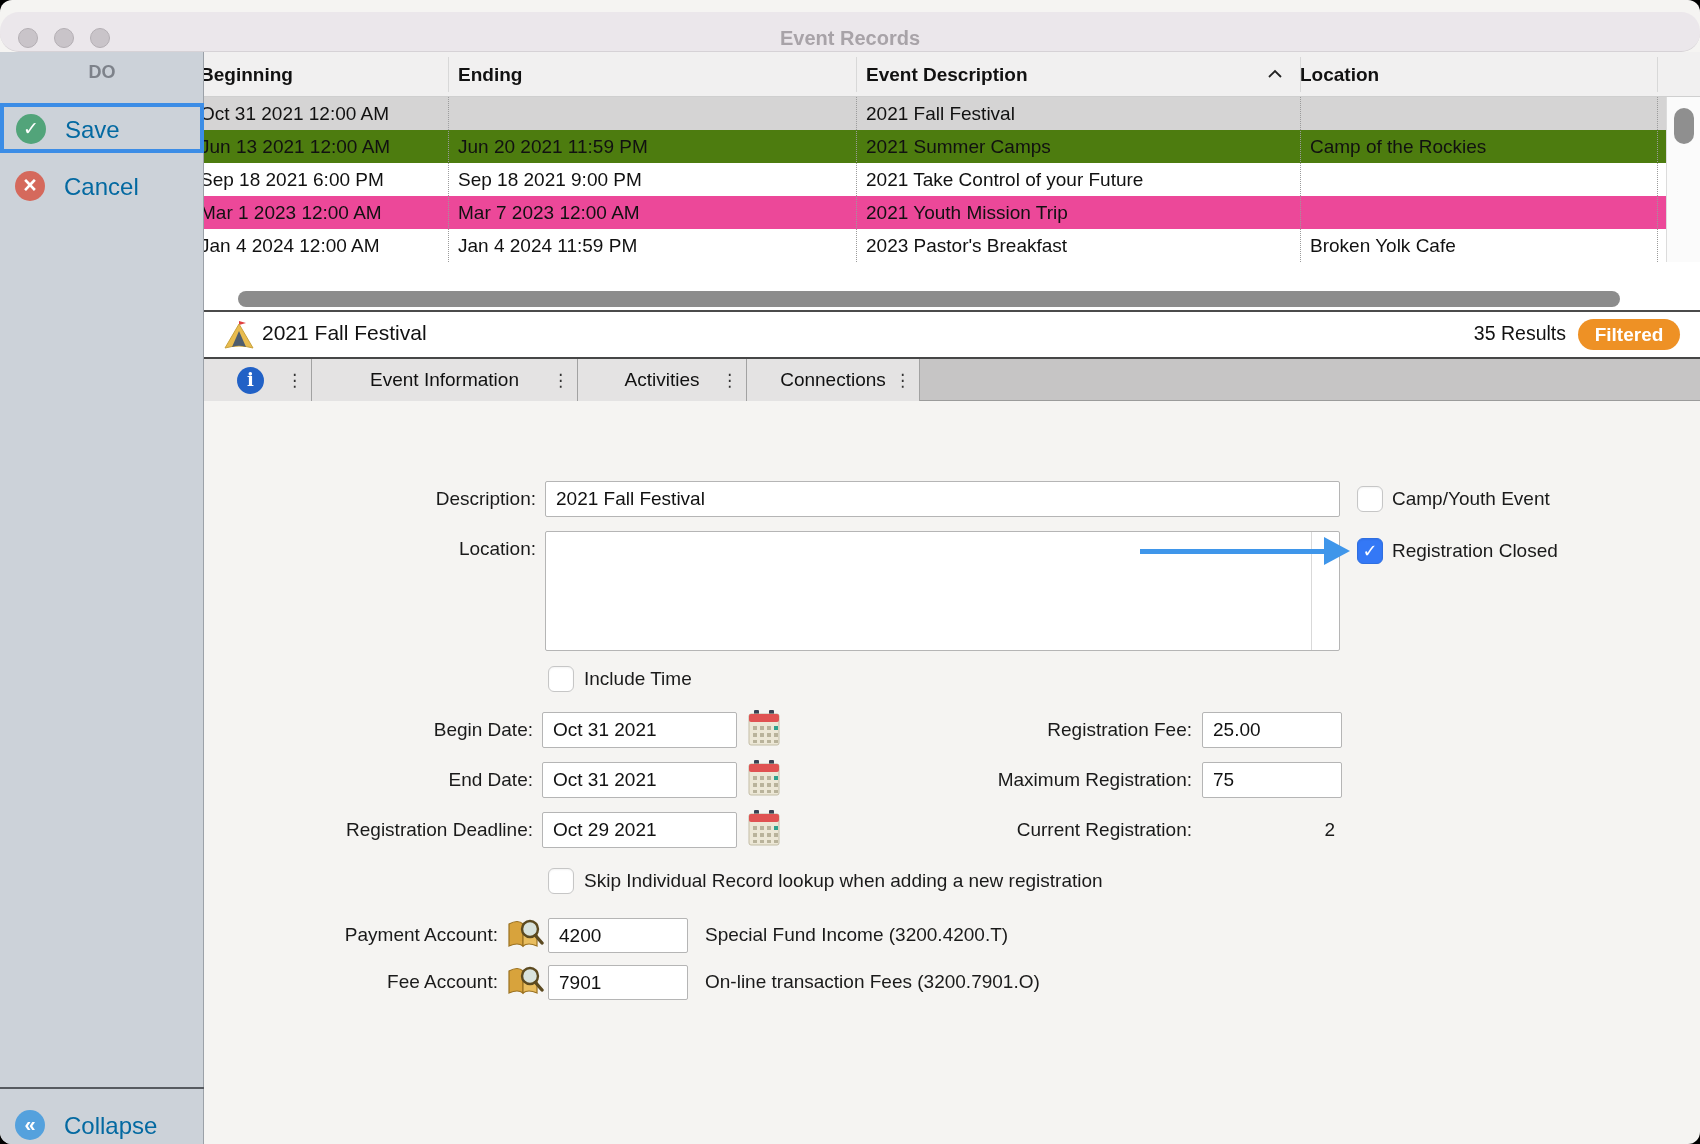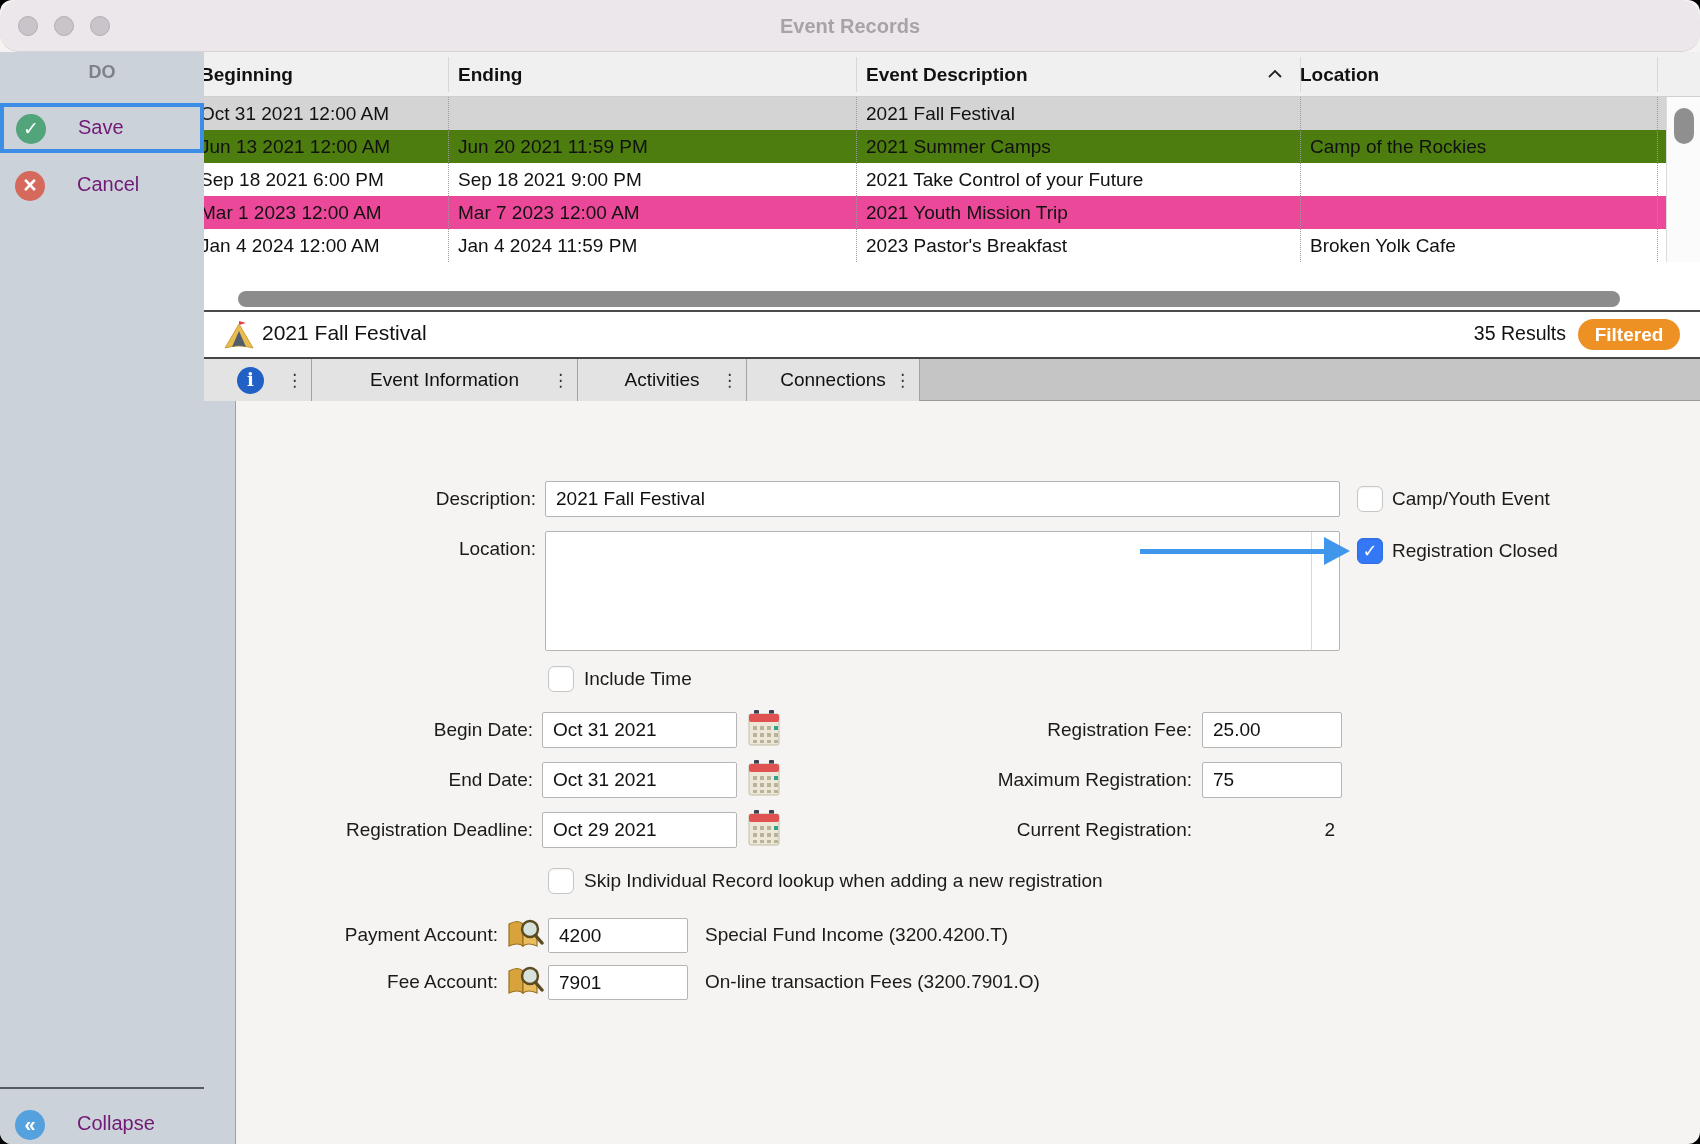--- a/index.html
+++ b/index.html
@@ -3,29 +3,29 @@
 <meta charset="utf-8">
 <style>
   html,body{margin:0;padding:0;background:#000;}
   *{box-sizing:border-box;}
   .win{
     position:relative;width:1700px;height:1144px;background:#f5f4f2;
     border-radius:12px;overflow:hidden;
     font-family:"Liberation Sans","DejaVu Sans",sans-serif;color:#111;
   }
   
-  .titlebar{position:absolute;left:0;top:0;width:1700px;height:52px;background:#ebe7eb;border-bottom:1px solid #d6d2d6;border-radius:19px;}
+  .titlebar{position:absolute;left:0;top:12px;width:1700px;height:40px;background:#ebe7eb;border-bottom:1px solid #d6d2d6;border-radius:19px;}
   .titlebar .title{position:absolute;left:0;top:0;width:100%;height:52px;line-height:52px;text-align:center;font-weight:bold;font-size:20px;color:#a8a3a8;}
   .tl{position:absolute;top:16px;width:20px;height:20px;border-radius:50%;background:#c9c4c9;border:1px solid #b4afb4;}
   
-  .sidebar{position:absolute;left:0;top:52px;width:236px;height:1092px;background:#ccd2d9;border-right:1px solid #9ba1a8;}
+  .sidebar{position:absolute;left:0;top:52px;width:204px;height:1092px;background:#ccd2d9;border-right:1px solid #9ba1a8;}
   .sb-header{position:absolute;left:0;top:10px;width:204px;text-align:center;font-weight:bold;font-size:18px;color:#7d828a;}
   .sb-btn{position:absolute;left:0;width:204px;height:50px;cursor:default;}
   .sb-btn .circ{position:absolute;left:15px;top:10px;width:30px;height:30px;border-radius:50%;color:#fff;text-align:center;line-height:30px;font-size:19px;font-weight:bold;}
-  .sb-btn .lbl{position:absolute;left:64px;top:12px;font-size:20px;color:#701a75;margin-left:13px;}
+  .sb-btn .lbl{position:absolute;left:64px;top:12px;font-size:24px;color:#0369a1;}
   .sb-save{top:51px;border:4px solid #3c8de6;}
   .sb-save .circ{left:12px;top:7px;background:#52a47a;}
   .sb-save .lbl{left:61px;top:9px;}
   .sb-cancel{top:109px;}
   .sb-cancel .circ{background:#d5695c;font-size:23px;line-height:28px;}
   .sb-divider{position:absolute;left:0;top:1035px;width:204px;height:2px;background:#565a60;}
   .sb-collapse{top:1048px;}
   .sb-collapse .circ{background:#54a1dd;font-size:20px;line-height:28px;}
   
   .tbl-header{position:absolute;left:204px;top:52px;width:1496px;height:45px;background:#f1f0f0;border-bottom:1px solid #cfcfcf;padding-left:38px;}

